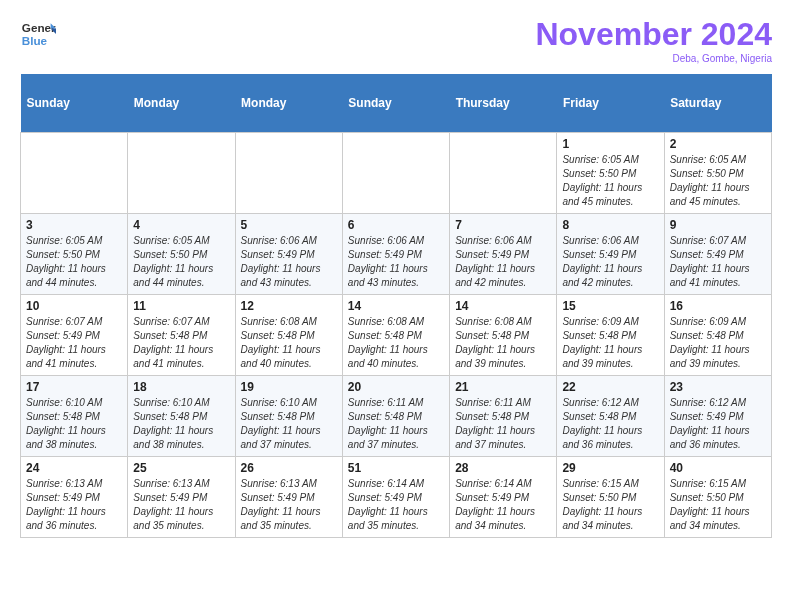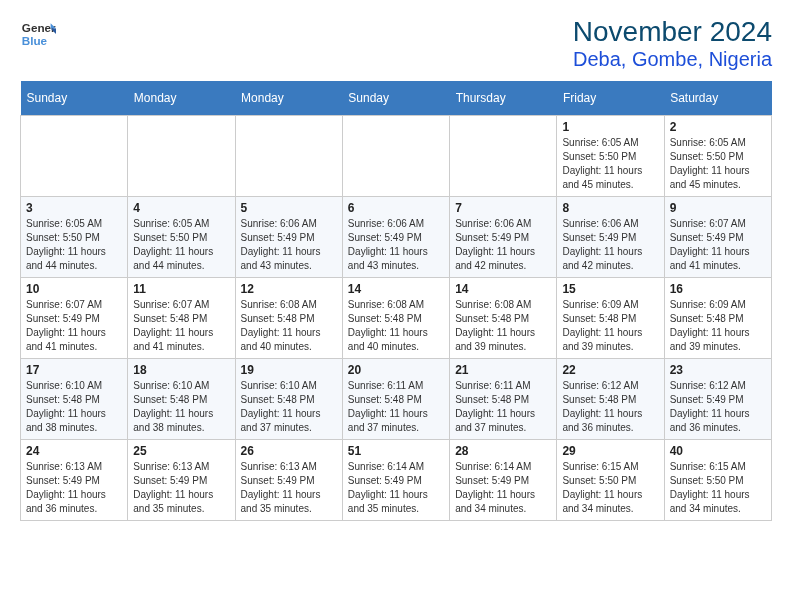--- a/index.html
+++ b/index.html
@@ -25,39 +25,39 @@
       gap: 4px;
     }
     .logo-icon {
       width: 36px;
       height: 36px;
     }
     .title-block {
       text-align: right;
     }
     .month-title {
-      font-size: 28px;
-      font-weight: normal;
-      color: #0c4a6e;
+      font-size: 32px;
+      font-weight: bold;
+      color: #8b5cf6;
     }
     .location {
-      font-size: 20px;
-      color: #1d4ed8;
+      font-size: 10px;
+      color: #8b5cf6;
     }
     table {
       width: 100%;
       border-collapse: collapse;
       font-size: 10.5px;
     }
     thead tr th {
       background-color: #3a7abf;
       color: #fff;
-      font-weight: normal;
+      font-weight: bold;
       text-align: left;
-      padding: 10px 6px;
+      padding: 22px 6px;
       font-size: 12px;
     }
     tbody tr td {
       border: 1px solid #ccc;
       vertical-align: top;
       padding: 4px 5px;
       width: calc(100% / 7);
       height: 78px;
       background: #fff;
     }
@@ -68,20 +68,21 @@
       font-weight: bold;
       font-size: 12px;
       color: #222;
       display: block;
       margin-bottom: 2px;
     }
     .day-info {
       color: #333;
       font-size: 10px;
       line-height: 1.4;
+      font-style: italic;
     }
     td.empty {
       background: #fff;
     }
     tbody tr:nth-child(even) td.empty {
       background: #f5f8fc;
     }
   </style>
 </head>
 <body>

